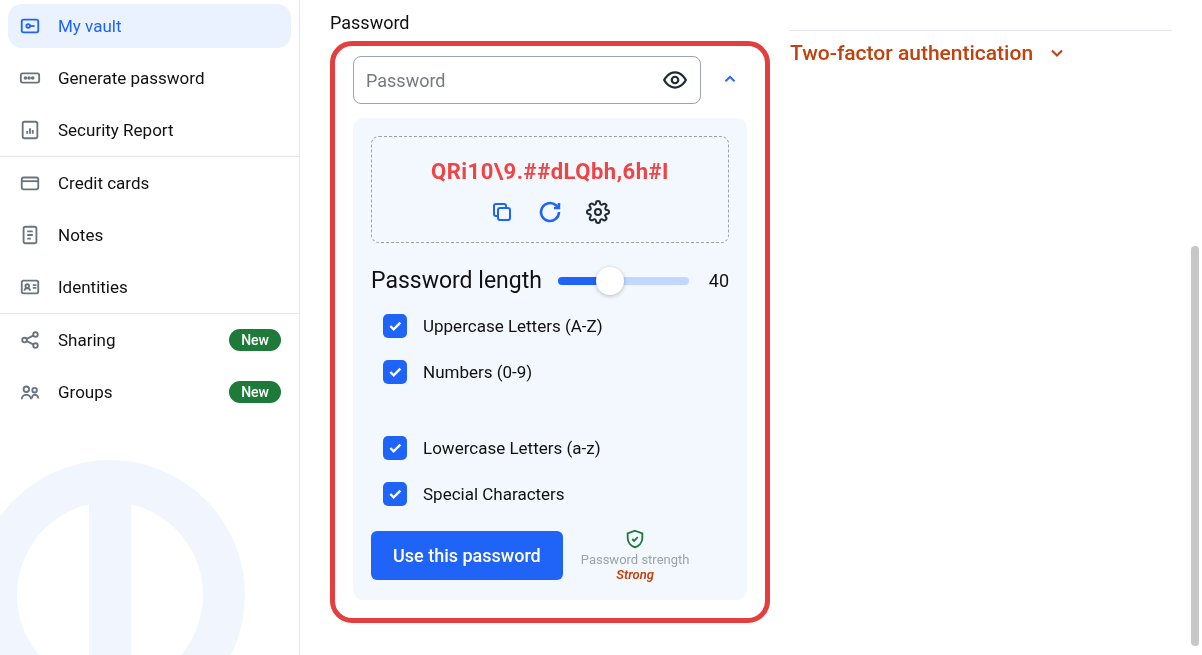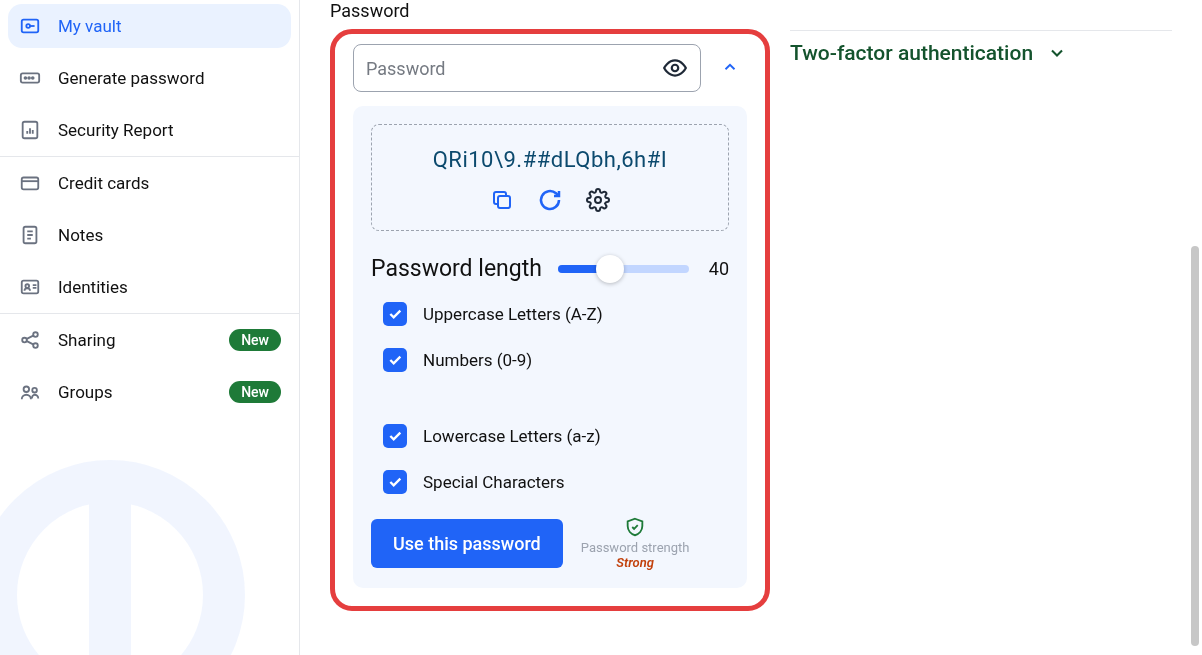--- a/index.html
+++ b/index.html
@@ -77,21 +77,21 @@
       opacity: 0.06;
       pointer-events: none;
     }
     .main {
       flex: 1;
       display: flex;
       padding: 0 30px;
     }
     .col-left {
       width: 440px;
-      padding-top: 0;
+      padding-top: 12px;
     }
     .col-right {
       margin-left: 20px;
       padding-top: 30px;
       flex: 1;
     }
     .field-label {
       font-size: 18px;
       color: #111;
       margin-bottom: 8px;
@@ -150,22 +150,22 @@
     }
     .generated-box {
       border: 1.5px dashed #9ca3af;
       border-radius: 8px;
       padding: 22px 10px 18px 10px;
       text-align: center;
       background: #f3f7fe;
     }
     .generated-pw {
       font-size: 22px;
-      font-weight: 400;
-      color: #0c4a6e;
+      font-weight: 700;
+      color: #ef4444;
       letter-spacing: 0.5px;
     }
     .gen-actions {
       margin-top: 16px;
       display: flex;
       justify-content: center;
       gap: 24px;
       align-items: center;
     }
     .gen-actions button {
@@ -273,21 +273,21 @@
       font-size: 13px;
     }
     .strength .shield-icon { color: #1e7a38; margin-bottom: 2px; }
     .strength-label { color: #9ca3af; }
     .strength-value { color: #c2410c; font-weight: 600; font-style: italic; }
     .twofa-row {
       border-top: 1px solid #e5e7eb;
       display: flex;
       align-items: center;
       gap: 14px;
-      color: #14532d;
+      color: #c2410c;
       padding: 10px 0;
       cursor: pointer;
     }
     .twofa-label {
       font-size: 21px;
       font-weight: 500;
     }
     .scroll-thumb {
       position: absolute;
       right: 3px;

